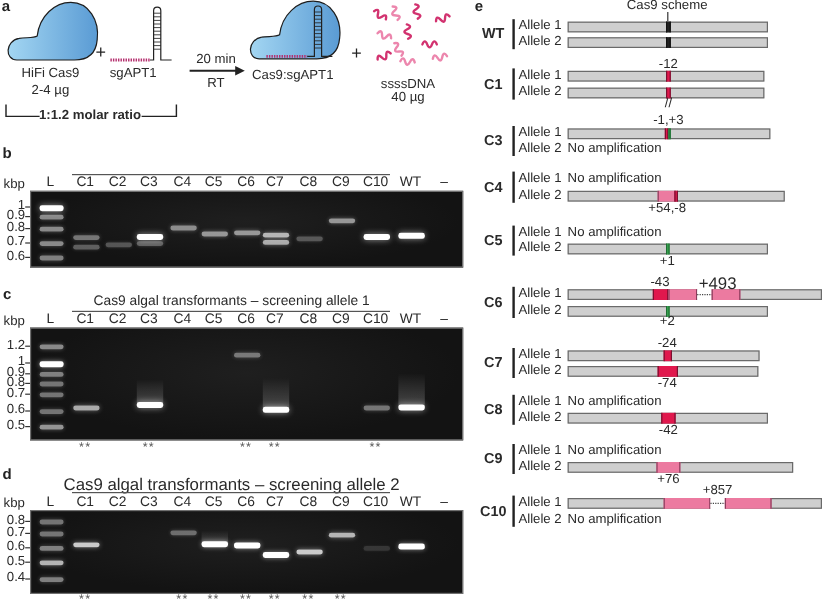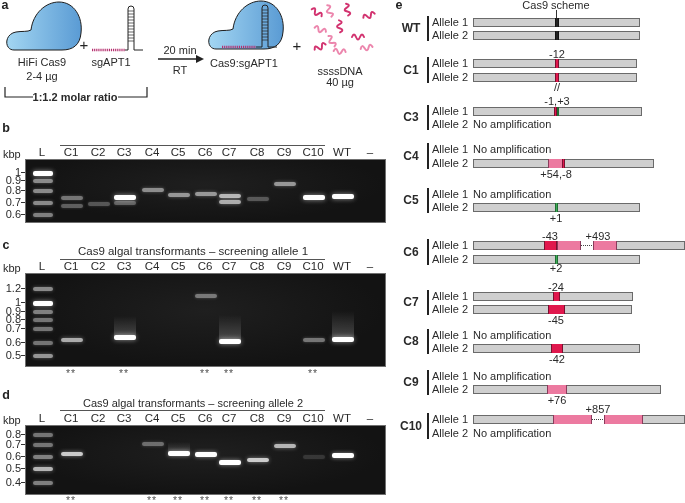--- a/index.html
+++ b/index.html
@@ -222,21 +222,21 @@
     <div class="tr lbl" style="left: 21px; top: 342px; font-size: 11px;">0.6</div>
     <div class="tick" style="left: 21px; top: 342px;"></div>
     <div class="tr lbl" style="left: 21px; top: 355px; font-size: 11px;">0.5</div>
     <div class="tick" style="left: 21px; top: 355px;"></div>
     <div class="t sm" style="left: 71px; top: 373px; color: rgb(85, 85, 85); letter-spacing: 1px;">**</div>
     <div class="t sm" style="left: 124px; top: 373px; color: rgb(85, 85, 85); letter-spacing: 1px;">**</div>
     <div class="t sm" style="left: 205px; top: 373px; color: rgb(85, 85, 85); letter-spacing: 1px;">**</div>
     <div class="t sm" style="left: 229px; top: 373px; color: rgb(85, 85, 85); letter-spacing: 1px;">**</div>
     <div class="t sm" style="left: 313px; top: 373px; color: rgb(85, 85, 85); letter-spacing: 1px;">**</div>
     <div class="t letter" style="left: 6px; top: 395px;">d</div>
-    <div class="t lbl" style="left: 193px; top: 403px; font-size: 11px;">Cas9 algal transformants – screening allele 2</div>
+    <div class="t lbl" style="left: 193px; top: 403px; font-size: 14px;">Cas9 algal transformants – screening allele 2</div>
     <div class="hline" style="left: 60px; width: 265px; top: 410px;"></div>
     <div class="tl lbl" style="left: 3px; top: 420px;">kbp</div>
     <div class="t lbl" style="left: 42px; top: 419px; font-size: 11.5px;">L</div>
     <div class="t lbl" style="left: 71px; top: 419px; font-size: 11.5px;">C1</div>
     <div class="t lbl" style="left: 98px; top: 419px; font-size: 11.5px;">C2</div>
     <div class="t lbl" style="left: 124px; top: 419px; font-size: 11.5px;">C3</div>
     <div class="t lbl" style="left: 152px; top: 419px; font-size: 11.5px;">C4</div>
     <div class="t lbl" style="left: 178px; top: 419px; font-size: 11.5px;">C5</div>
     <div class="t lbl" style="left: 205px; top: 419px; font-size: 11.5px;">C6</div>
     <div class="t lbl" style="left: 229px; top: 419px; font-size: 11.5px;">C7</div>
@@ -337,34 +337,34 @@
       <div class="seg" style="left: 70px; width: 13px; background: rgb(224, 24, 77); border-left: 1px solid rgb(122, 16, 48); border-right: 1px solid rgb(122, 16, 48);"></div>
       <div class="seg" style="left: 83px; width: 24px; background: rgb(236, 122, 160); border-left: 1px solid rgb(138, 60, 92); border-right: 1px solid rgb(138, 60, 92);"></div>
       <div class="gap" style="left: 107px; width: 13px;"></div>
       <div class="seg" style="left: 119px; width: 24px; background: rgb(236, 122, 160); border-left: 1px solid rgb(138, 60, 92); border-right: 1px solid rgb(138, 60, 92);"></div>
     </div>
     <div class="tl sm" style="left: 432px; top: 259px; font-size: 11px;">Allele 2</div>
     <div class="bar" style="left: 473px; top: 254.5px; width: 167px; background: rgb(207, 207, 207);">
       <div class="seg" style="left: 81px; width: 3px; background: rgb(61, 170, 85); border-left: 1px solid rgb(31, 110, 51); border-right: 1px solid rgb(31, 110, 51);"></div>
     </div>
     <div class="t sm" style="left: 550px; top: 236px; font-size: 11px;">-43</div>
-    <div class="t sm" style="left: 598px; top: 236px; font-size: 11px;">+493</div>
+    <div class="t sm" style="left: 598px; top: 236px; font-size: 14px;">+493</div>
     <div class="t sm" style="left: 556px; top: 268px; font-size: 11px;">+2</div>
     <div class="t lbl bold" style="left: 411px; top: 302px; font-size: 12px;">C7</div>
     <div class="vline" style="left: 427px; top: 290px; height: 25px;"></div>
     <div class="tl sm" style="left: 432px; top: 296px; font-size: 11px;">Allele 1</div>
     <div class="bar" style="left: 473px; top: 291.5px; width: 160px; background: rgb(207, 207, 207);">
       <div class="seg" style="left: 79px; width: 7px; background: rgb(224, 24, 77); border-left: 1px solid rgb(122, 16, 48); border-right: 1px solid rgb(122, 16, 48);"></div>
     </div>
     <div class="tl sm" style="left: 432px; top: 309px; font-size: 11px;">Allele 2</div>
     <div class="bar" style="left: 473px; top: 304.5px; width: 159px; background: rgb(207, 207, 207);">
       <div class="seg" style="left: 74px; width: 17px; background: rgb(224, 24, 77); border-left: 1px solid rgb(122, 16, 48); border-right: 1px solid rgb(122, 16, 48);"></div>
     </div>
     <div class="t sm" style="left: 556px; top: 287px; font-size: 11px;">-24</div>
-    <div class="t sm" style="left: 556px; top: 320px; font-size: 11px;">-45</div>
+    <div class="t sm" style="left: 556px; top: 320px; font-size: 11px;">-74</div>
     <div class="t lbl bold" style="left: 411px; top: 341px; font-size: 12px;">C8</div>
     <div class="vline" style="left: 427px; top: 329px; height: 25px;"></div>
     <div class="tl sm" style="left: 432px; top: 335px; font-size: 11px;">Allele 1</div>
     <div class="tl sm" style="left: 473px; top: 335px; font-size: 11px;">No amplification</div>
     <div class="tl sm" style="left: 432px; top: 348px; font-size: 11px;">Allele 2</div>
     <div class="bar" style="left: 473px; top: 343.5px; width: 167px; background: rgb(207, 207, 207);">
       <div class="seg" style="left: 77px; width: 12px; background: rgb(224, 24, 77); border-left: 1px solid rgb(122, 16, 48); border-right: 1px solid rgb(122, 16, 48);"></div>
     </div>
     <div class="t sm" style="left: 557px; top: 359px; font-size: 11px;">-42</div>
     <div class="t lbl bold" style="left: 411px; top: 382px; font-size: 12px;">C9</div>

